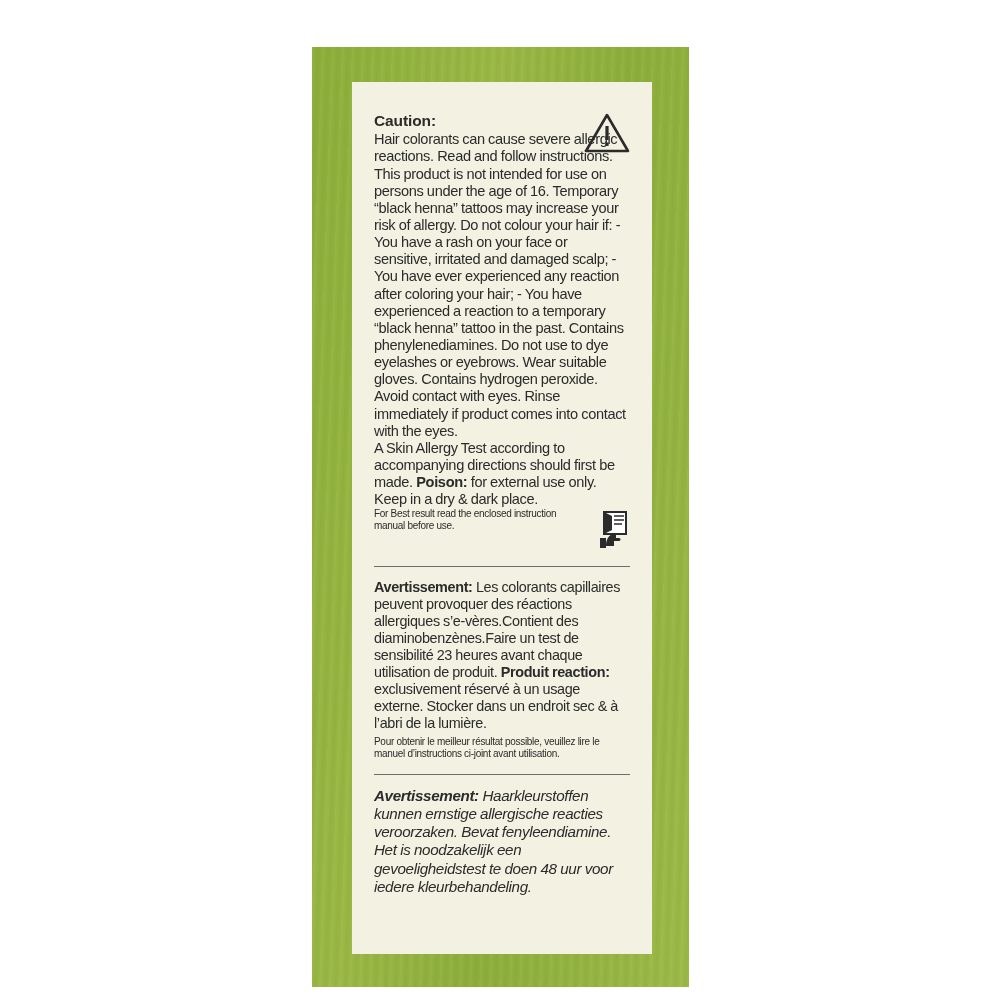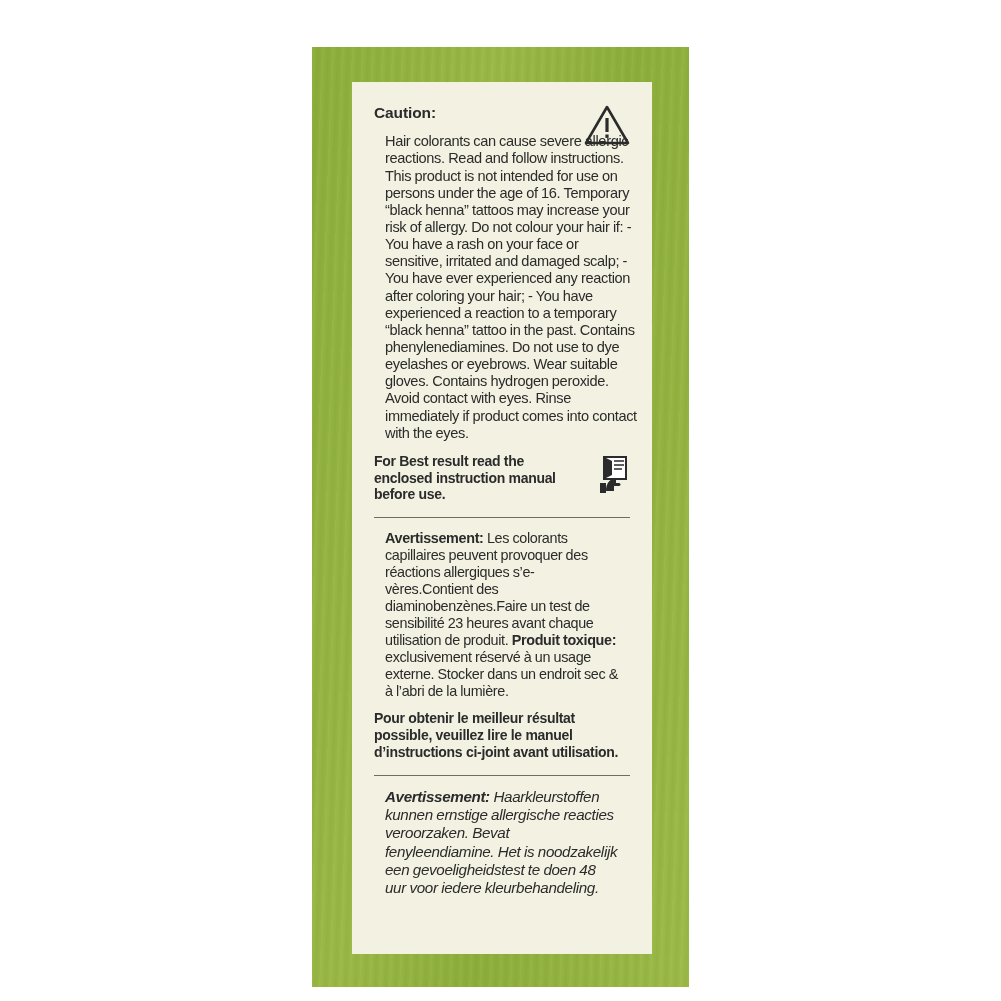--- a/index.html
+++ b/index.html
@@ -49,28 +49,28 @@
     color: #2b2b2b;
     overflow: hidden;
   }
 
   .block { position: relative; }
 
   .heading {
     font-weight: bold;
     font-size: 15.5px;
     line-height: 1.18;
-    margin: 0 0 1px 0;
+    margin: 8px 0 1px 0;
     letter-spacing: -0.1px;
   }
 
   .body-text {
     font-size: 14.6px;
     line-height: 1.175;
-    margin: 11px;
+    margin: 0;
     letter-spacing: -0.35px;
     word-spacing: -0.3px;
   }
 
   .body-text b { font-weight: bold; }
 
   .warn-icon {
     position: absolute;
     right: 0px;
     top: 1px;
@@ -80,22 +80,22 @@
 
   .manual-icon {
     position: absolute;
     right: -2px;
     top: 0px;
     width: 40px;
     height: 40px;
   }
 
   .bold-para {
-    font-weight: bold;
-    font-size: 14px;
+    font-weight: normal;
+    font-size: 10px;
     line-height: 1.2;
     letter-spacing: -0.3px;
     margin: 6px 0 0 0;
   }
 
   .rule {
     border: 0;
     border-top: 1px solid #6d6d63;
     margin: 14px 0 12px 0;
     width: 100%;
@@ -124,37 +124,38 @@
         <path d="M23 2 L44 38 L2 38 Z" fill="none" stroke="#2b2b2b" stroke-width="2.6" stroke-linejoin="round"></path>
         <rect x="21.4" y="13" width="3.2" height="14" fill="#2b2b2b"></rect>
         <rect x="21.4" y="29.5" width="3.2" height="3.4" fill="#2b2b2b"></rect>
       </svg>
 
       <p class="heading">Caution:</p>
 
       <p class="body-text" style="width:252px;">Hair colorants can cause severe allergic reactions. Read and follow instructions. This product is not intended for use on persons under the age of 16. Temporary “black henna” tattoos may increase your risk of allergy. Do not colour your hair if: - You have a rash on your face or sensitive, irritated and damaged scalp; - You have ever experienced any reaction after coloring your hair; - You have experienced a reaction to a temporary “black henna” tattoo in the past. Contains phenylenediamines. Do not use to dye eyelashes or eyebrows. Wear suitable gloves. Contains hydrogen peroxide. Avoid contact with eyes. Rinse immediately if product comes into contact with the eyes.</p>
 
 
+      <p class="body-text"><span>A Skin Allergy Test according to accompanying directions should first be made. </span><b>Poison:</b><span> for external use only. Keep in a dry &amp; dark place.</span></p>
 
       <div class="icon-row">
         <svg class="manual-icon" viewBox="0 0 40 40">
           <path d="M12 4 L34 4 L34 26 L12 26 Z" fill="#ffffff" stroke="#2b2b2b" stroke-width="2"></path>
           <path d="M12 4 L12 26 L20 22 L20 8 Z" fill="#2b2b2b"></path>
           <path d="M22 8 L32 8 M22 12 L32 12 M22 16 L30 16" stroke="#2b2b2b" stroke-width="1.6"></path>
           <path d="M14 38 C14 31 17 27 21 26 L24 26 L24 30 L27 30 C29 30 29 33 27 33 L22 33 L22 38 Z" fill="#2b2b2b"></path>
           <path d="M8 40 L8 30 L14 30 L14 40 Z" fill="#2b2b2b"></path>
         </svg>
         <p class="bold-para">For Best result read the enclosed instruction manual before use.</p>
       </div>
     </div>
 
     <hr class="rule">
 
     <div class="block fr-block">
-      <p class="body-text"><b>Avertissement:</b><span> Les colorants capillaires peuvent provoquer des réactions allergiques s’e-vères.Contient des diaminobenzènes.Faire un test de sensibilité 23 heures avant chaque utilisation de produit. </span><b>Produit toxique:</b><span> exclusivement réservé à un usage externe. Stocker dans un endroit sec &amp; à l’abri de la lumière.</span></p>
+      <p class="body-text"><b>Avertissement:</b><span> Les colorants capillaires peuvent provoquer des réactions allergiques s’e-vères.Contient des diaminobenzènes.Faire un test de sensibilité 23 heures avant chaque utilisation de produit. </span><b>Produit reaction:</b><span> exclusivement réservé à un usage externe. Stocker dans un endroit sec &amp; à l’abri de la lumière.</span></p>
 
       <p class="bold-para" style="margin-top:4px;">Pour obtenir le meilleur résultat possible, veuillez lire le manuel d’instructions ci-joint avant utilisation.</p>
     </div>
 
     <hr class="rule">
 
     <div class="block nl-block">
       <p class="body-text"><b>Avertissement:</b><span> Haarkleurstoffen kunnen ernstige allergische reacties veroorzaken. Bevat fenyleendiamine. Het is noodzakelijk een gevoeligheidstest te doen 48 uur voor iedere kleurbehandeling. </span></p>
 
     </div>

